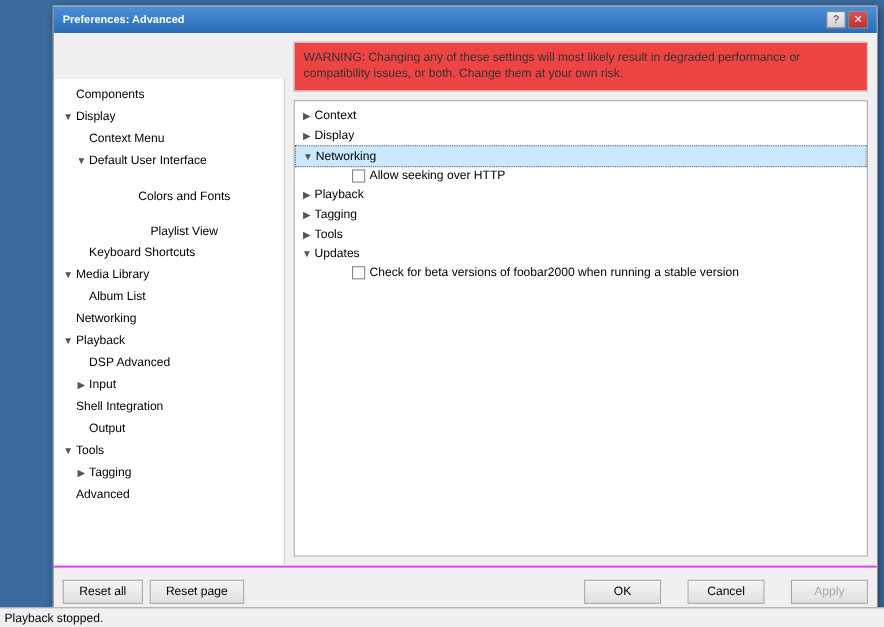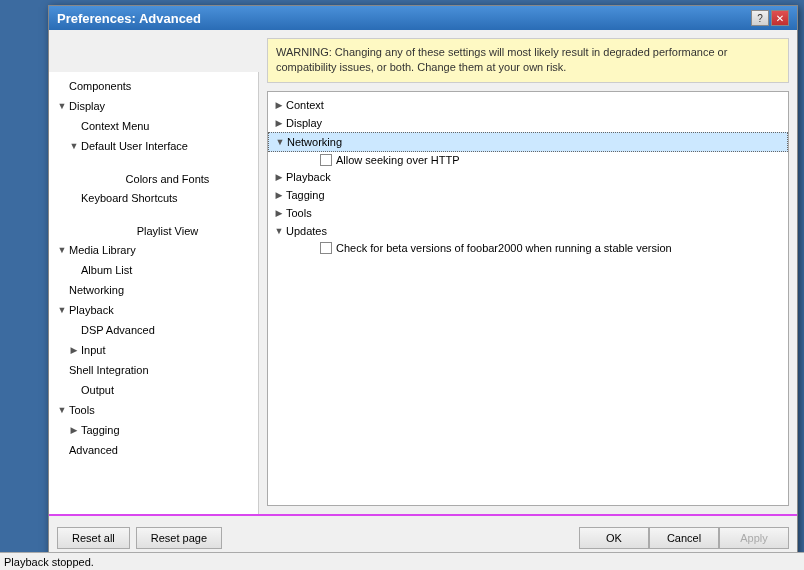--- a/index.html
+++ b/index.html
@@ -37,21 +37,21 @@
       color: white;
       padding: 4px 8px;
       display: flex;
       align-items: center;
       justify-content: space-between;
       height: 24px;
       user-select: none;
     }
 
     .title-bar-title {
-      font-size: 13px;
+      font-size: 10px;
       font-weight: bold;
     }
 
     .title-bar-buttons {
       display: flex;
       gap: 2px;
     }
 
     .title-btn {
       width: 18px;
@@ -125,21 +125,21 @@
     .right-panel {
       flex: 1;
       display: flex;
       flex-direction: column;
       padding: 8px;
       background: #f0f0f0;
       overflow-y: auto;
     }
 
     .warning-box {
-      background: #fef9c3;
+      background: #ef4444;
       border: 1px solid #ccc;
       padding: 6px 8px;
       font-size: 11px;
       color: #333;
       margin-bottom: 8px;
       line-height: 1.4;
     }
 
     
     .settings-tree {
@@ -207,21 +207,21 @@
     }
 
     .footer-left {
       display: flex;
       gap: 6px;
       flex: 1;
     }
 
     .footer-right {
       display: flex;
-      gap: 0;
+      gap: 24px;
     }
 
     .btn {
       padding: 4px 14px;
       font-size: 11px;
       background: linear-gradient(to bottom, #f5f5f5, #e0e0e0);
       border: 1px solid #aaa;
       cursor: pointer;
       min-width: 70px;
       text-align: center;
@@ -325,29 +325,29 @@
           <span class="tree-label">Default User Interface</span>
         </div>
       </div>
       <div class="tree-item">
         <div class="tree-row tree-indent-3">
           <span class="tree-expander"></span>
           <span class="tree-label">Colors and Fonts</span>
         </div>
       </div>
       <div class="tree-item">
+        <div class="tree-row tree-indent-3">
+          <span class="tree-expander"></span>
+          <span class="tree-label">Playlist View</span>
+        </div>
+      </div>
+      <div class="tree-item">
         <div class="tree-row tree-indent-2">
           <span class="tree-expander"></span>
           <span class="tree-label">Keyboard Shortcuts</span>
-        </div>
-      </div>
-      <div class="tree-item">
-        <div class="tree-row tree-indent-3">
-          <span class="tree-expander"></span>
-          <span class="tree-label">Playlist View</span>
         </div>
       </div>
       <div class="tree-item">
         <div class="tree-row tree-indent-1">
           <span class="tree-expander">▼</span>
           <span class="tree-label">Media Library</span>
         </div>
       </div>
       <div class="tree-item">
         <div class="tree-row tree-indent-2">

